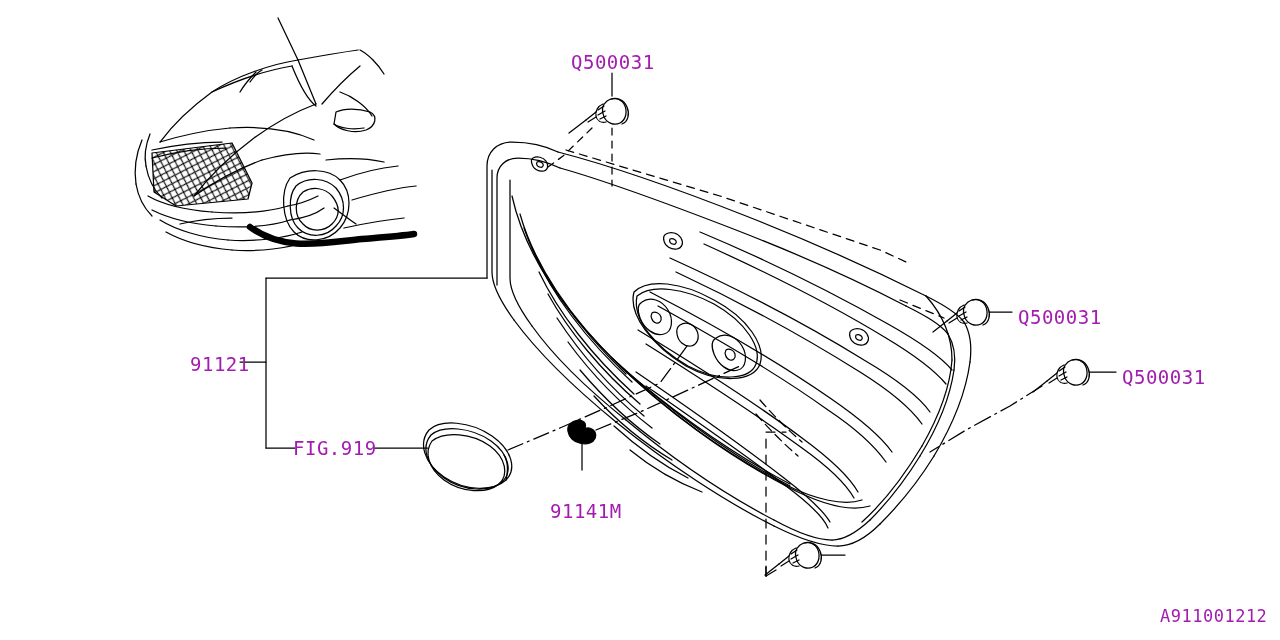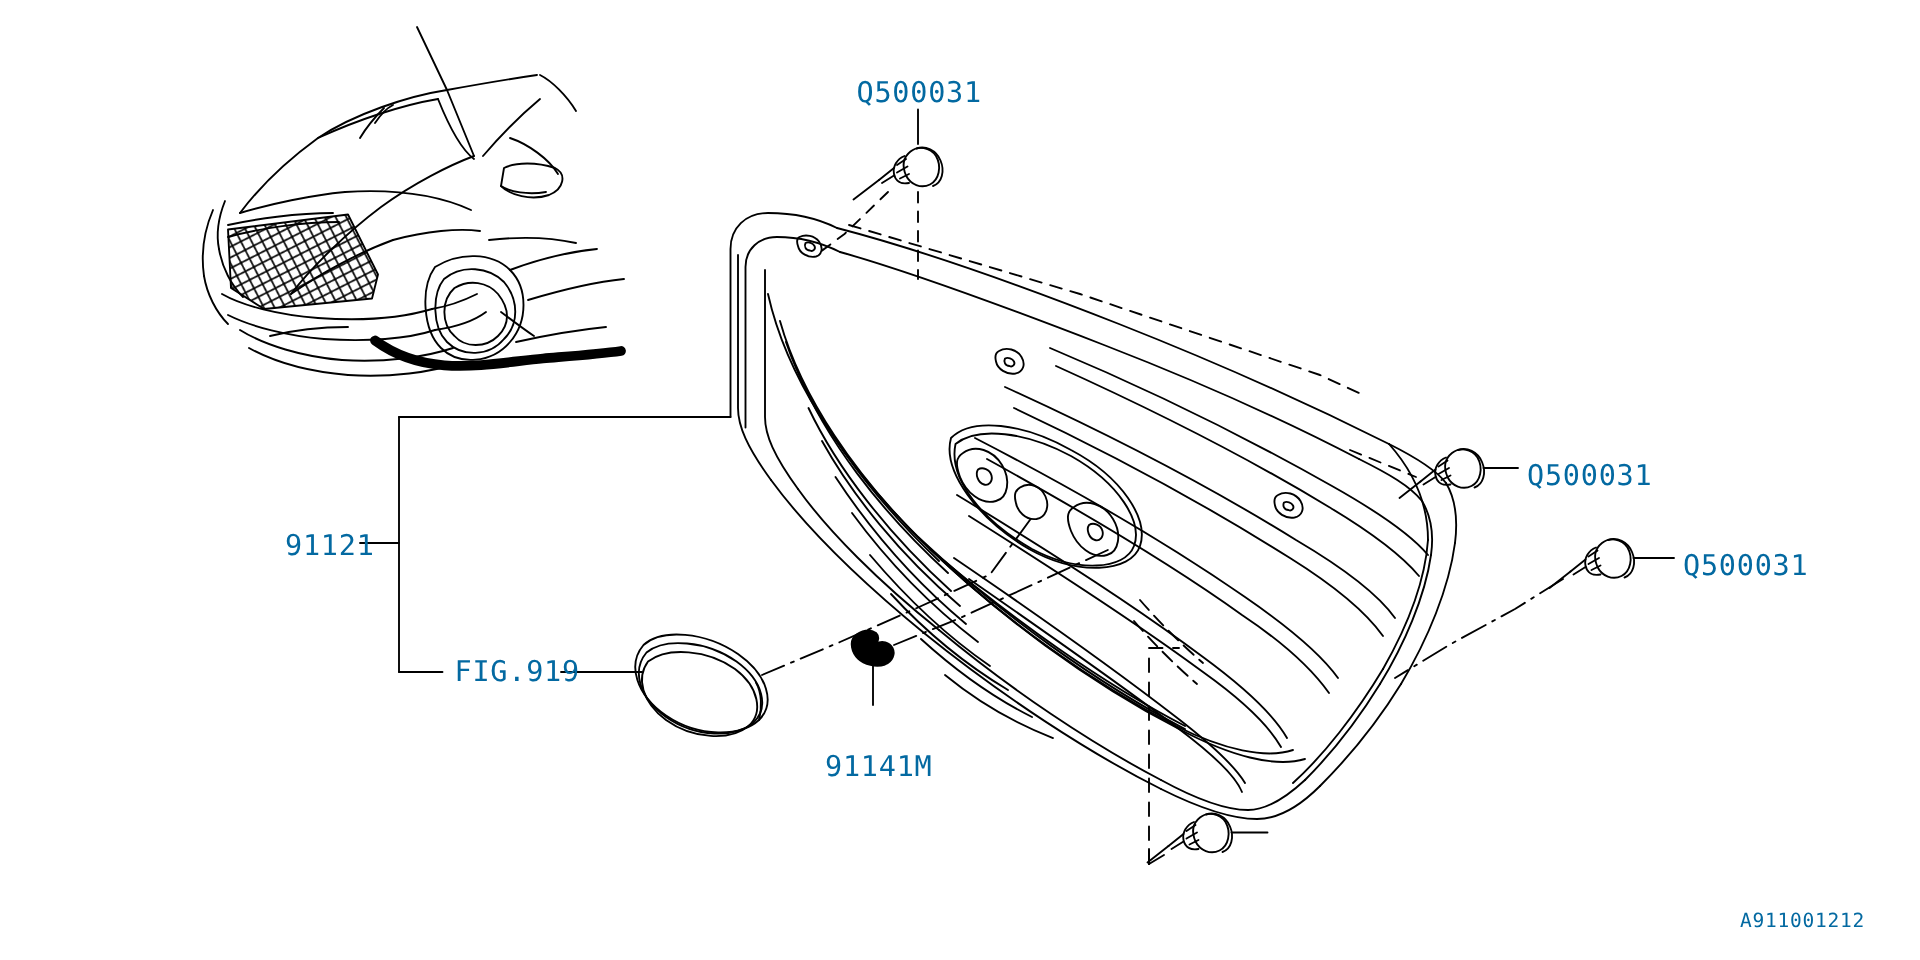--- a/index.html
+++ b/index.html
@@ -19,31 +19,31 @@
     position: absolute;
     left: 0; top: 0;
     width: 1280px;
     height: 640px;
   }
   .lbl {
     position: absolute;
     font-family: "DejaVu Sans Mono", "Liberation Mono", monospace;
     font-size: 19px;
     letter-spacing: 0.5px;
-    color: #0369a1;
+    color: #a21caf;
     white-space: nowrap;
     line-height: 1;
     user-select: none;
   }
   .lbl-small {
     font-size: 17px;
     letter-spacing: 1px;
   }
   #lbl-diagram-id {
-    font-size: 13px;
+    font-size: 17px;
     letter-spacing: 0.5px;
     text-align: right;
   }
 </style>
 </head>
 <body>
 
 <div id="page">
 
   <svg id="art" viewBox="0 0 1280 640" xmlns="http://www.w3.org/2000/svg">
@@ -329,21 +329,21 @@
       <path d="M766,576 L776,570"></path>
       <path d="M766,576 L766,566"></path>
 
     </g>
   </svg>
 
   <div class="lbl" id="lbl-bolt-top" style="left:571px; top:53px;">Q500031</div>
 
   <div class="lbl" id="lbl-grille" style="left:190px; top:355px;">91121</div>
 
-  <div class="lbl" id="lbl-emblem" style="left:303px; top:439px;">FIG.919</div>
+  <div class="lbl" id="lbl-emblem" style="left:293px; top:439px;">FIG.919</div>
 
   <div class="lbl" id="lbl-clip" style="left:550px; top:502px;">91141M</div>
 
   <div class="lbl" id="lbl-bolt-right-upper" style="left:1018px; top:308px;">Q500031</div>
 
   <div class="lbl" id="lbl-bolt-right-lower" style="left:1122px; top:368px;">Q500031</div>
 
 
   <div class="lbl lbl-small" id="lbl-diagram-id" style="left:1160px; top:608px;">A911001212</div>
 

